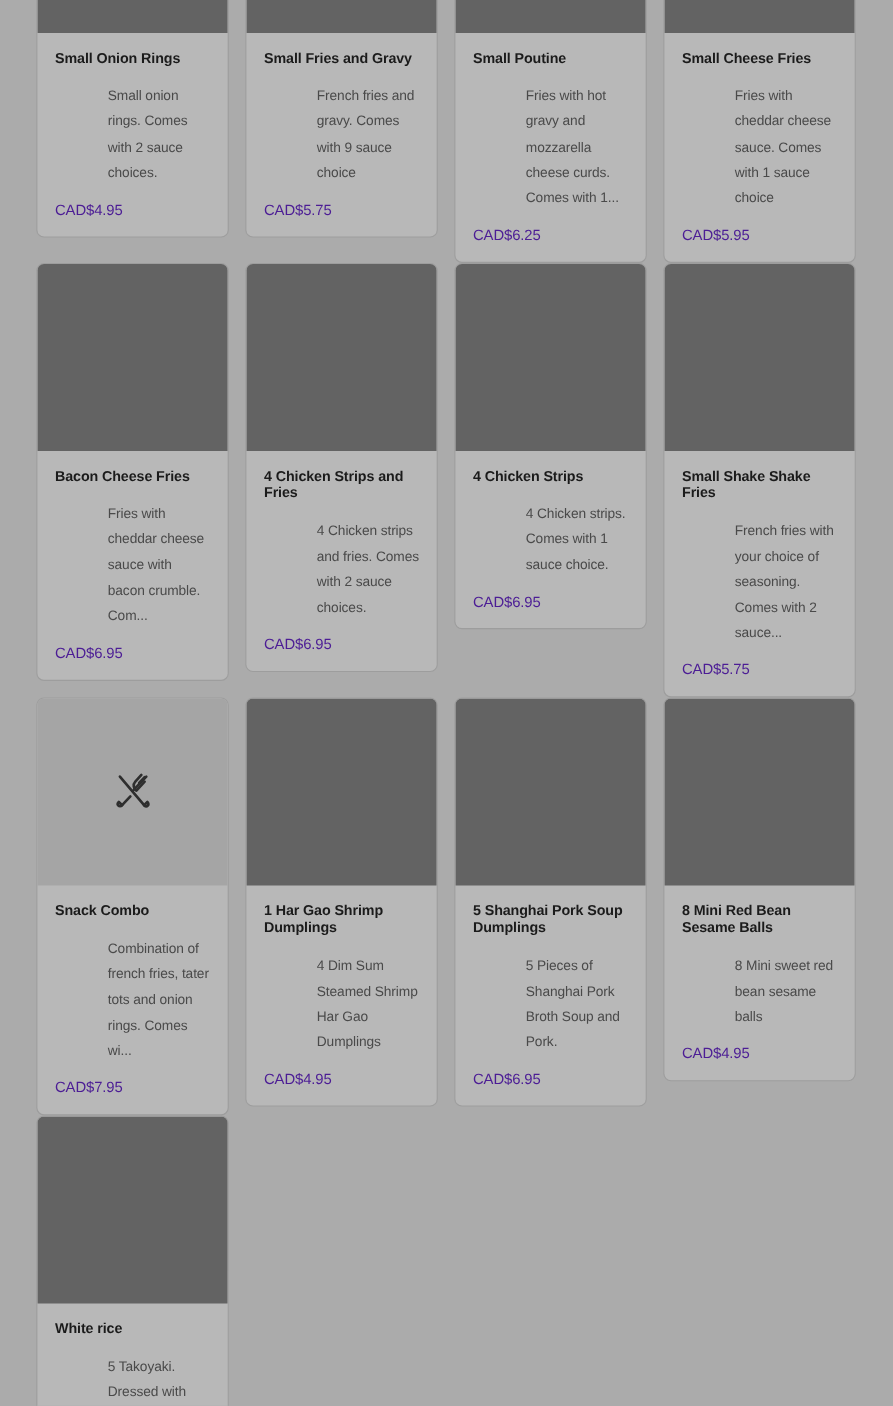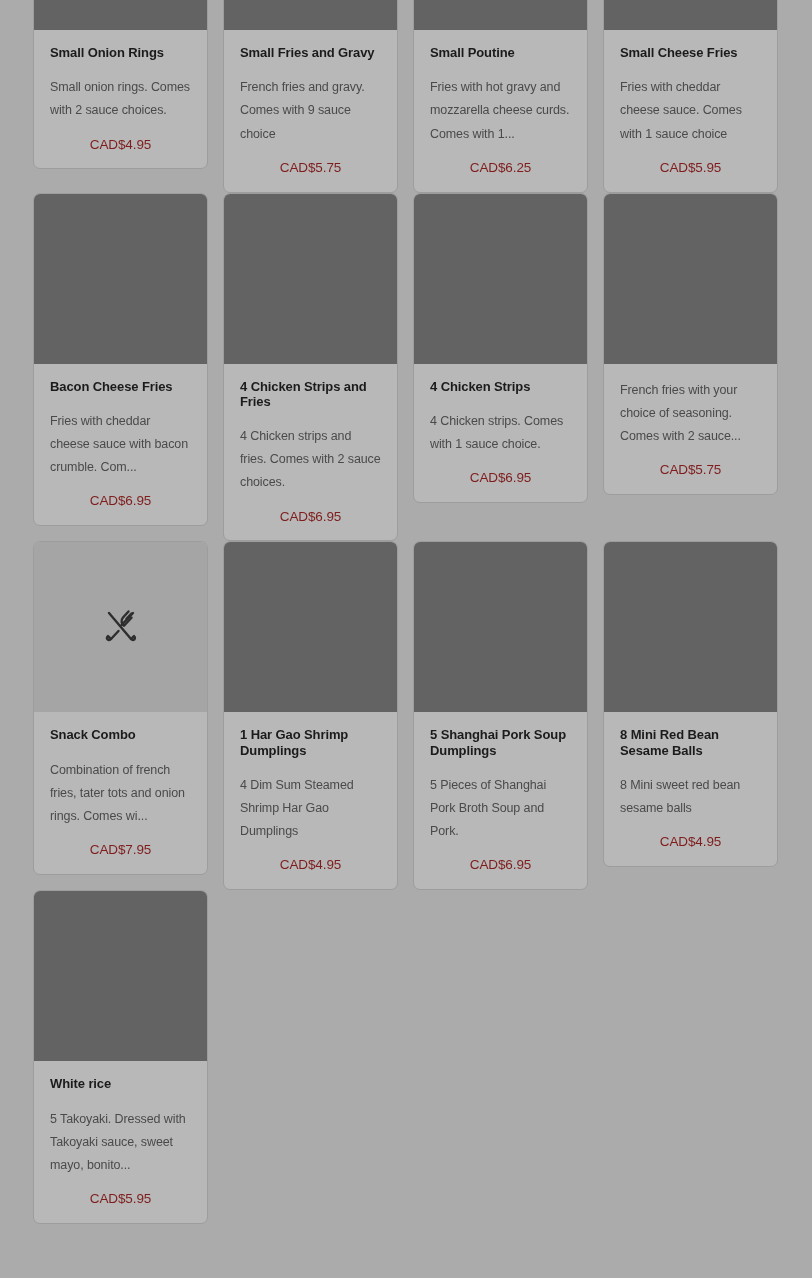--- a/index.html
+++ b/index.html
@@ -71,29 +71,29 @@
     margin-bottom: 16px;
   }
 
   .card-desc {
     font-size: 12.5px;
     font-weight: 400;
     line-height: 1.85;
     color: #4a4a4a;
     margin-bottom: 15px;
     letter-spacing: -0.1px;
+    margin-left: 48px;
   }
 
   .card-price {
     font-size: 13.5px;
     font-weight: 400;
-    color: #7f1d1d;
+    color: #4c1d95;
     letter-spacing: -0.1px;
     line-height: 1.1;
-    text-align: center;
   }
 
   
   .grid-row-1 { margin-top: -141px; }
 </style>
 </head>
 <body>
 
 <div class="menu-grid">
   <div class="card grid-row-1">
@@ -171,20 +171,21 @@
       <div class="card-desc">4 Chicken strips. Comes with 1 sauce choice.</div>
       <div class="card-price">CAD$6.95</div>
     </div>
   </div>
 
   <div class="card">
     <div class="card-image">
       
     </div>
     <div class="card-body">
+      <div class="card-title">Small Shake Shake Fries</div>
       <div class="card-desc">French fries with your choice of seasoning. Comes with 2 sauce...</div>
       <div class="card-price">CAD$5.75</div>
     </div>
   </div>
 
   <div class="card">
     <div class="card-image placeholder">
       <span class="placeholder-icon">
         <svg width="46" height="46" viewBox="0 0 46 46" fill="none" stroke="#2e2e2e" stroke-width="2.4" stroke-linecap="round" stroke-linejoin="round">
           <path d="M11 9 L33 35"></path>

